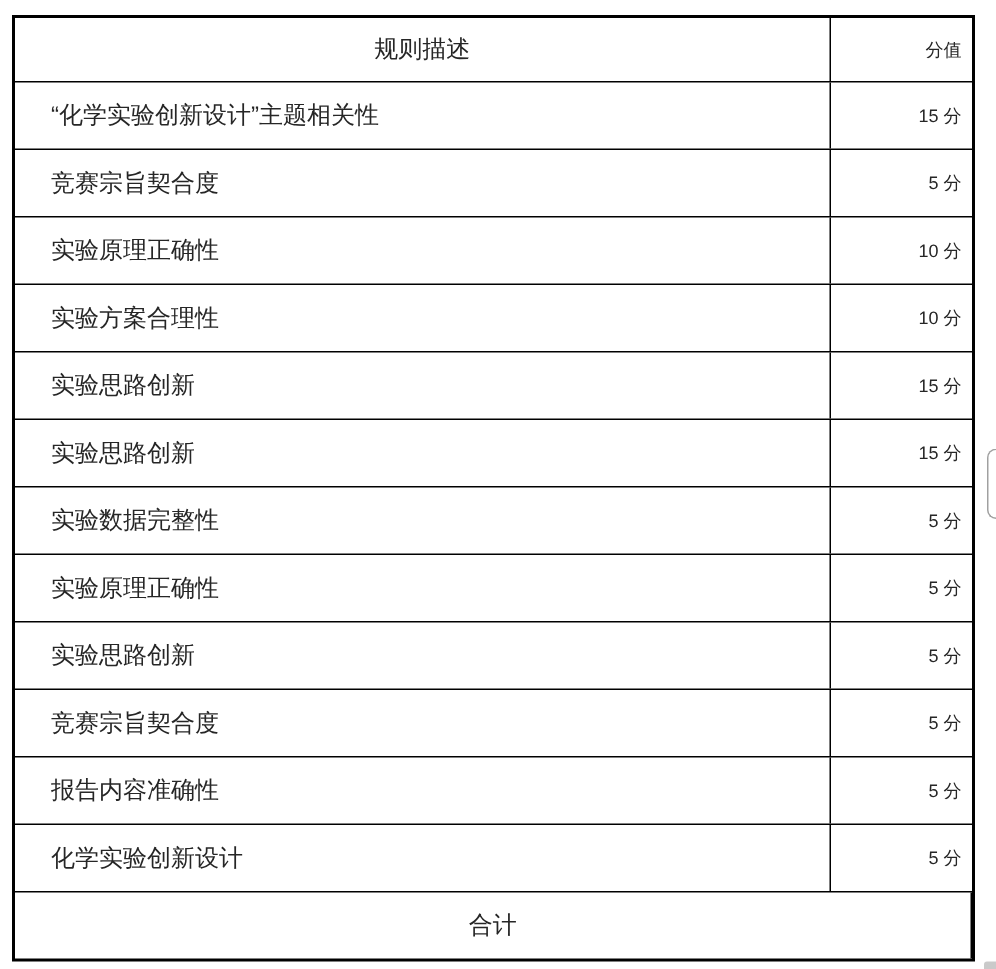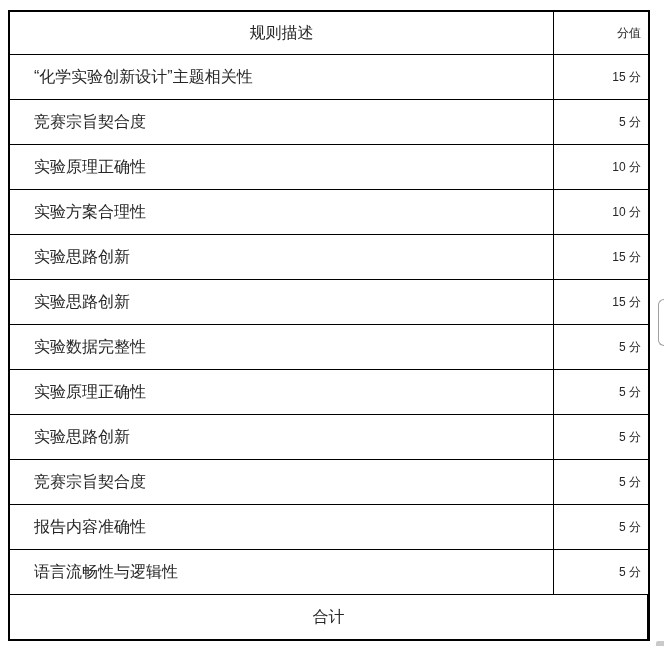--- a/index.html
+++ b/index.html
@@ -134,21 +134,21 @@
   </div>
   <div class="t-row">
     <div class="cell-desc">竞赛宗旨契合度</div>
     <div class="cell-score">5 分</div>
   </div>
   <div class="t-row">
     <div class="cell-desc">报告内容准确性</div>
     <div class="cell-score">5 分</div>
   </div>
   <div class="t-row">
-    <div class="cell-desc">语言流畅性与逻辑性</div>
+    <div class="cell-desc">化学实验创新设计</div>
     <div class="cell-score">5 分</div>
   </div>
 
   <div class="t-row">
     <div class="cell-desc centered">合计</div>
   </div>
 
 </div>
 
 <div class="edge-scroll-fragment"></div>

